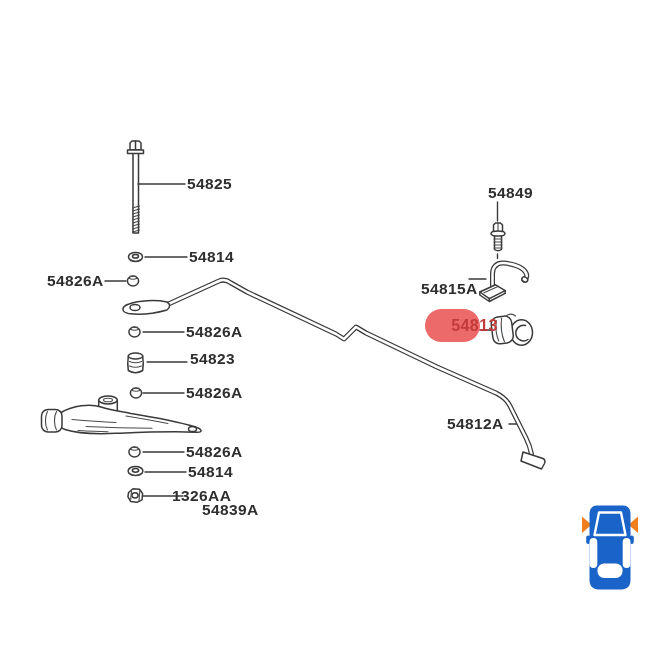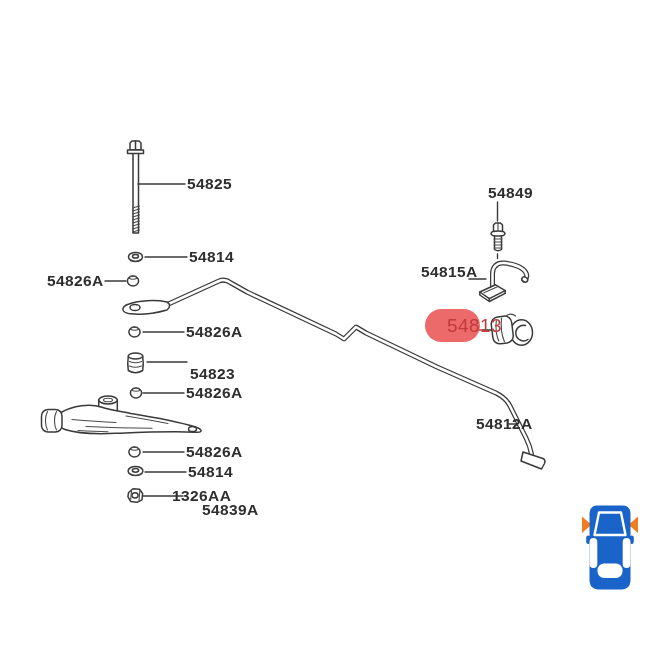--- a/index.html
+++ b/index.html
@@ -1,21 +1,21 @@
 <!DOCTYPE html>
 <html><head>
 <meta charset="utf-8">
 <style>
   html,body{margin:0;padding:0;background:#ffffff;}
   body{width:650px;height:650px;overflow:hidden;}
   .stage{position:relative;width:650px;height:650px;background:#ffffff;font-family:"Liberation Sans",sans-serif;}
   .art{position:absolute;left:0;top:0;width:650px;height:650px;}
   .lbl{position:absolute;font-size:15.5px;font-weight:600;letter-spacing:.4px;color:#2e2e2e;line-height:16px;white-space:nowrap;}
   .pill{position:absolute;left:425px;top:309px;width:55px;height:33px;background:#EC6A6A;border-radius:17px;display:flex;align-items:center;justify-content:center;}
-  .pill span{font-size:19px;font-weight:400;letter-spacing:.4px;color:#C23A3A;margin-left:44px;}
+  .pill span{font-size:16px;font-weight:700;letter-spacing:.4px;color:#C23A3A;margin-left:44px;}
   
   .ln{stroke:#3a3a3a;stroke-width:1.5;fill:none;stroke-linecap:round;stroke-linejoin:round;}
   .lnf{stroke:#3a3a3a;stroke-width:1.5;fill:#ffffff;stroke-linecap:round;stroke-linejoin:round;}
   .ld{stroke:#3a3a3a;stroke-width:1.4;fill:none;stroke-linecap:round;}
   .ldr{stroke:#C23A3A;stroke-width:1.6;fill:none;stroke-linecap:round;}
   .tubeo{stroke:#3a3a3a;stroke-width:5;fill:none;stroke-linecap:round;stroke-linejoin:round;}
   .tubei{stroke:#ffffff;stroke-width:2.5;fill:none;stroke-linecap:round;stroke-linejoin:round;}
   .thin{stroke:#4a4a4a;stroke-width:1.1;fill:none;stroke-linecap:round;}
 </style>
 </head>
@@ -155,27 +155,27 @@
         <rect x="622.7" y="538" width="7.8" height="30" rx="4" fill="#ffffff"></rect>
         <rect x="597.5" y="563.5" width="25" height="14.5" rx="6.5" fill="#ffffff"></rect>
       </g>
     </g>
   </svg>
 
   <span class="lbl" style="left:187px;top:176px">54825</span>
   <span class="lbl" style="left:189px;top:249px">54814</span>
   <span class="lbl" style="left:47px;top:273px">54826A</span>
   <span class="lbl" style="left:186px;top:324px">54826A</span>
-  <span class="lbl" style="left:190px;top:366px">54823</span>
+  <span class="lbl" style="left:190px;top:351px">54823</span>
   <span class="lbl" style="left:186px;top:385px">54826A</span>
   <span class="lbl" style="left:186px;top:444px">54826A</span>
   <span class="lbl" style="left:188px;top:464px">54814</span>
   <span class="lbl" style="left:172px;top:488px">1326AA</span>
   <span class="lbl" style="left:202px;top:502px">54839A</span>
   <span class="lbl" style="left:488px;top:185px">54849</span>
-  <span class="lbl" style="left:421px;top:264px">54815A</span>
-  <span class="lbl" style="left:476px;top:416px">54812A</span>
+  <span class="lbl" style="left:421px;top:281px">54815A</span>
+  <span class="lbl" style="left:447px;top:416px">54812A</span>
 
   <div class="pill">
     <span>54813</span>
   </div>
 
 </div>
 
 </body></html>

